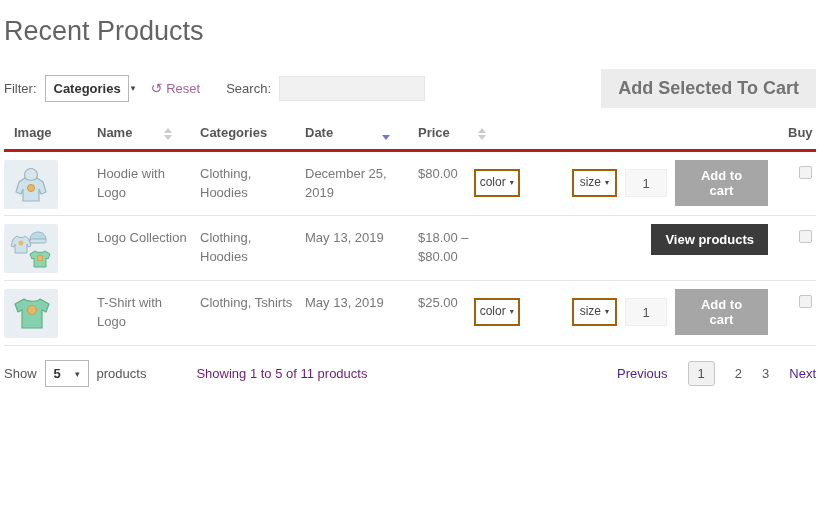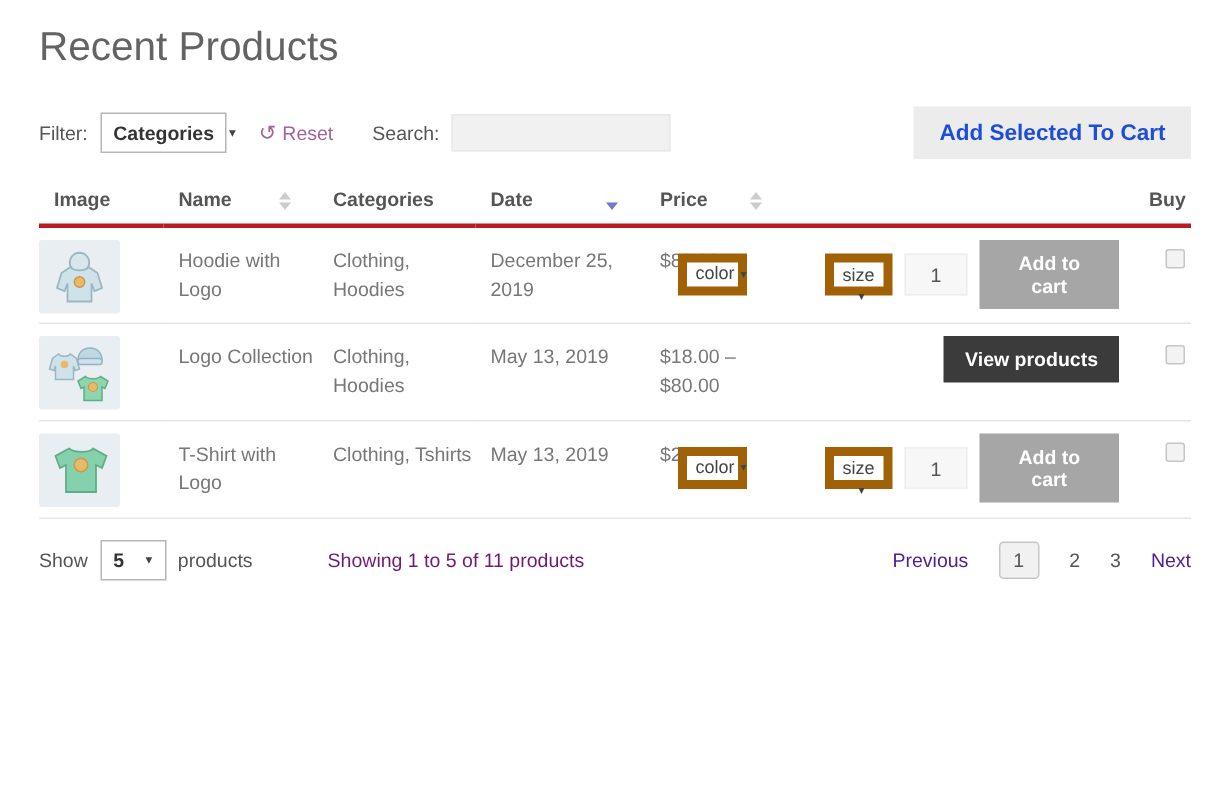--- a/index.html
+++ b/index.html
@@ -1,37 +1,37 @@
 <!DOCTYPE html>
 <html><head>
 <meta charset="utf-8">
 <style>
   * { box-sizing: border-box; margin: 0; padding: 0; }
   html, body { width: 820px; height: 532px; background: #fff; overflow: hidden; }
   body { font-family: "Liberation Sans", "DejaVu Sans", sans-serif; color: #777; }
-  .page { padding: 0 26px; }
+  .page { padding: 0 4px; }
 
   
   .page-title { margin-top: 16px; font-size: 27px; font-weight: 400; color: #636363; }
 
   
   .toolbar { margin-top: 26px; display: flex; align-items: center; height: 30px; font-size: 13px; }
   .toolbar .lbl { color: #555; margin-right: 8px; }
   .select-box { display: inline-flex; align-items: center; justify-content: space-between;
     border: 1px solid #b6b6b6; background: #fff; height: 27px; padding: 0 8px; cursor: pointer;
     color: #333; font-weight: 700; font-size: 13px; }
   .select-box .arrow { color: #444; font-size: 9px; margin-left: 10px; }
   .filter-select { width: 84px; }
   .reset-link { color: #a46497; margin-left: 22px; cursor: pointer; display: inline-flex; align-items: center; gap: 4px; }
   .reset-link .reset-glyph { font-size: 14px; }
   .search-wrap { margin-left: 26px; display: inline-flex; align-items: center; }
   .search-input { width: 146px; height: 25px; background: #f1f1f1; border: 1px solid #e7e7e7; outline: none; padding: 0 6px; font-size: 13px; color: #555; }
   .spacer { flex: 1; }
-  .add-selected-btn { background: #ececec; border: none; color: #1d4ed8; font-weight: 700;
-    font-size: 15px; padding: 9px 17px; cursor: pointer; font-family: inherit; }
+  .add-selected-btn { background: #ececec; border: none; color: #737373; font-weight: 700;
+    font-size: 18px; padding: 9px 17px; cursor: pointer; font-family: inherit; }
 
   
   table { width: 100%; border-collapse: collapse; table-layout: fixed; margin-top: 14px; }
   thead th { text-align: left; font-size: 13px; font-weight: 700; color: #555;
     padding: 8px 0 9px 10px; border-bottom: 3px solid #b91c1c; }
   thead th.buy-col { text-align: right; padding-right: 4px; }
   .th-inner { display: flex; align-items: flex-end; }
   .sort-stack { margin-left: auto; margin-right: 18px; display: inline-flex; flex-direction: column; gap: 2px; }
   .tri-up { width: 0; height: 0; border-left: 4px solid transparent; border-right: 4px solid transparent; border-bottom: 5px solid #ccc; }
   .tri-down { width: 0; height: 0; border-left: 4px solid transparent; border-right: 4px solid transparent; border-top: 5px solid #ccc; }
@@ -39,26 +39,26 @@
 
   tbody tr { height: 65px; border-bottom: 1px solid #e6e6e6; }
   tbody td { vertical-align: top; padding: 13px 0 0 10px; font-size: 13px; color: #777; line-height: 1.45; }
   td.img-cell { padding: 8px 0 0 0; }
   .product-thumb { width: 54px; height: 49px; background: #e9eef2; border-radius: 2px;
     display: flex; align-items: center; justify-content: center; }
   .product-thumb svg { display: block; }
 
   td.controls-cell { padding: 8px 0 0 0; }
   .controls { display: flex; align-items: center; justify-content: flex-end; gap: 8px; padding-right: 10px; }
-  .var-select { height: 28px; border: 6px solid #a16207; background: #fff; color: #444;
-    display: inline-flex; align-items: center; justify-content: flex-start; padding: 0 6px;
+  .var-select { height: 28px; border: 2px solid #a16207; background: #fff; color: #444;
+    display: inline-flex; align-items: center; justify-content: center; padding: 0 6px;
     font-size: 12px; cursor: pointer; margin-left: 44px; }
   .var-select .arrow { font-size: 8px; color: #444; margin-left: 4px; }
   .color-select { width: 46px; }
-  .size-select { width: 58px; flex-direction: column; }
+  .size-select { width: 58px; }
   .qty-input { width: 42px; height: 28px; background: #f7f7f7; border: 1px solid #eee;
     text-align: center; font-size: 13px; color: #555; outline: none; }
   .btn { border: none; font-family: inherit; font-weight: 700; font-size: 13px; color: #fff;
     padding: 8px 14px; cursor: pointer; min-width: 93px; }
   .btn-dark { background: #3b3b3b; }
   .btn-disabled { background: #a6a6a6; }
 
   td.buy-cell { padding: 14px 4px 0 0; text-align: right; }
   .buy-checkbox { appearance: none; -webkit-appearance: none; width: 13px; height: 13px;
     background: #f3f3f3; border: 1px solid #c6c6c6; border-radius: 2px; cursor: pointer; vertical-align: top; }

